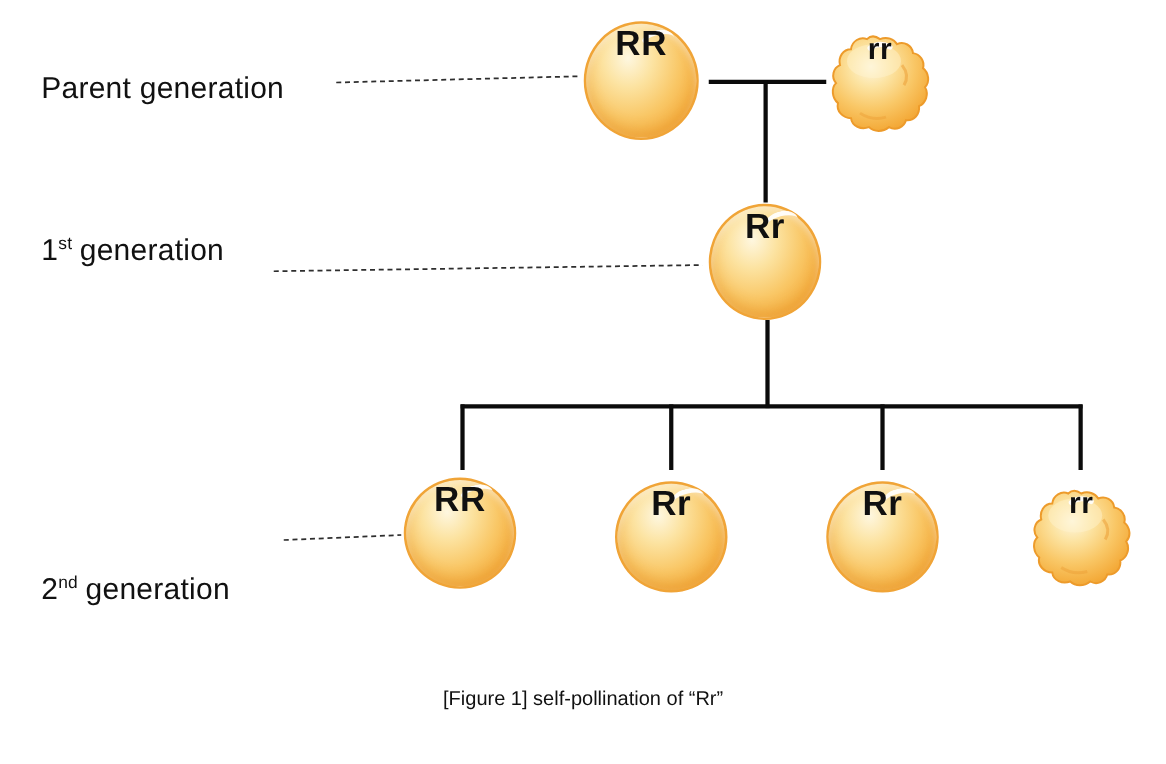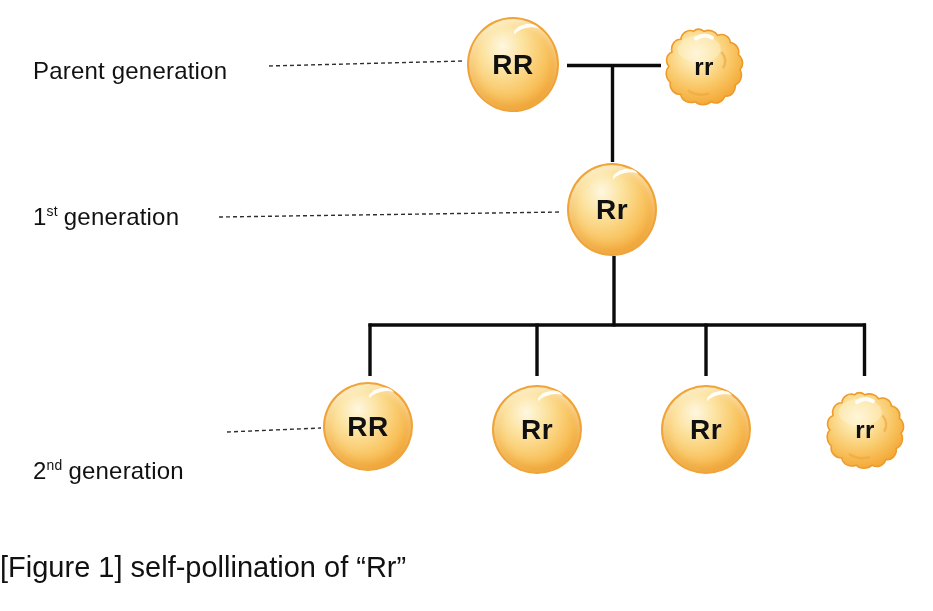--- a/index.html
+++ b/index.html
@@ -39,21 +39,21 @@
   }
   .gen-label sup {
     font-size: 0.58em;
     vertical-align: super;
   }
   .gen-label .rest { margin-left: 6px; }
   .pea {
     position: absolute;
     z-index: 3;
     display: flex;
-    align-items: center;
+    align-items: flex-start;
     justify-content: center;
   }
   .pea-round {
     border-radius: 50%;
     background: radial-gradient(ellipse at 38% 30%,
       #FEF7E0 0%, #FCE3A1 26%, #F9C766 54%,
       #F5AE3E 78%, #F1A232 92%, #EE9C2C 100%);
     border: 2px solid #F0A437;
     box-shadow: inset 0 -6px 10px rgba(218,126,20,0.30),
                 inset 0 3px 6px rgba(255,255,255,0.55);
@@ -83,22 +83,22 @@
     font-size: 28px;
     color: #101010;
     letter-spacing: 0.5px;
   }
   .pea-label.small { font-size: 24px; }
   .caption {
     position: absolute;
     left: 0;
     right: 0;
     top: 551px;
-    text-align: left;
-    font-size: 29px;
+    text-align: center;
+    font-size: 16px;
     color: #111111;
     z-index: 2;
   }
 </style>
 </head>
 <body>
 
 <div class="stage">
 
   <svg class="lines" width="933" height="611" viewBox="0 0 933 611">
@@ -114,21 +114,21 @@
     <line class="solid" x1="370" y1="323.5" x2="370" y2="376"></line>
     <line class="solid" x1="537" y1="323.5" x2="537" y2="376"></line>
     <line class="solid" x1="706" y1="323.5" x2="706" y2="376"></line>
     <line class="solid" x1="864.5" y1="323.5" x2="864.5" y2="376"></line>
   </svg>
 
   <div class="gen-label" style="left:33px; top:57px;">
     <span>Parent generation</span>
   </div>
 
-  <div class="gen-label" style="left:33px; top:203px;text-align:center;">
+  <div class="gen-label" style="left:33px; top:186px;text-align:center;">
     <span>1</span><sup>st</sup><span class="rest">generation</span>
   </div>
 
   <div class="gen-label" style="left:33px; top:418px;margin-top:39px;">
     <span>2</span><sup>nd</sup><span class="rest">generation</span>
   </div>
 
   <div class="pea pea-round" style="left:467px; top:17px; width:92px; height:95px;">
     <span class="shine"></span>
     <span class="pea-label">RR</span>

